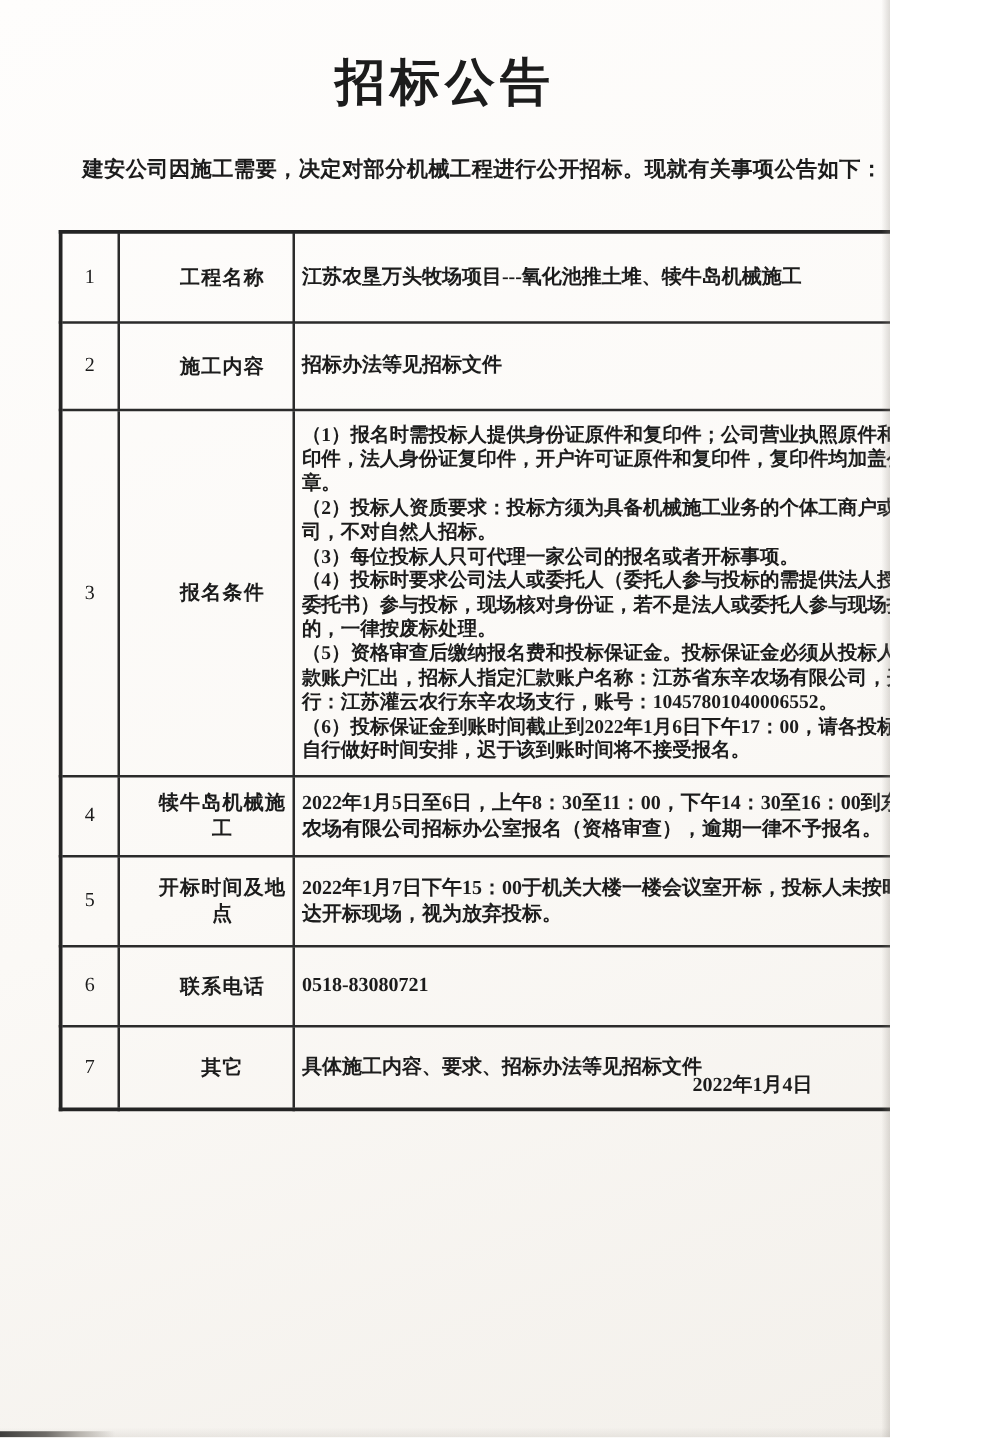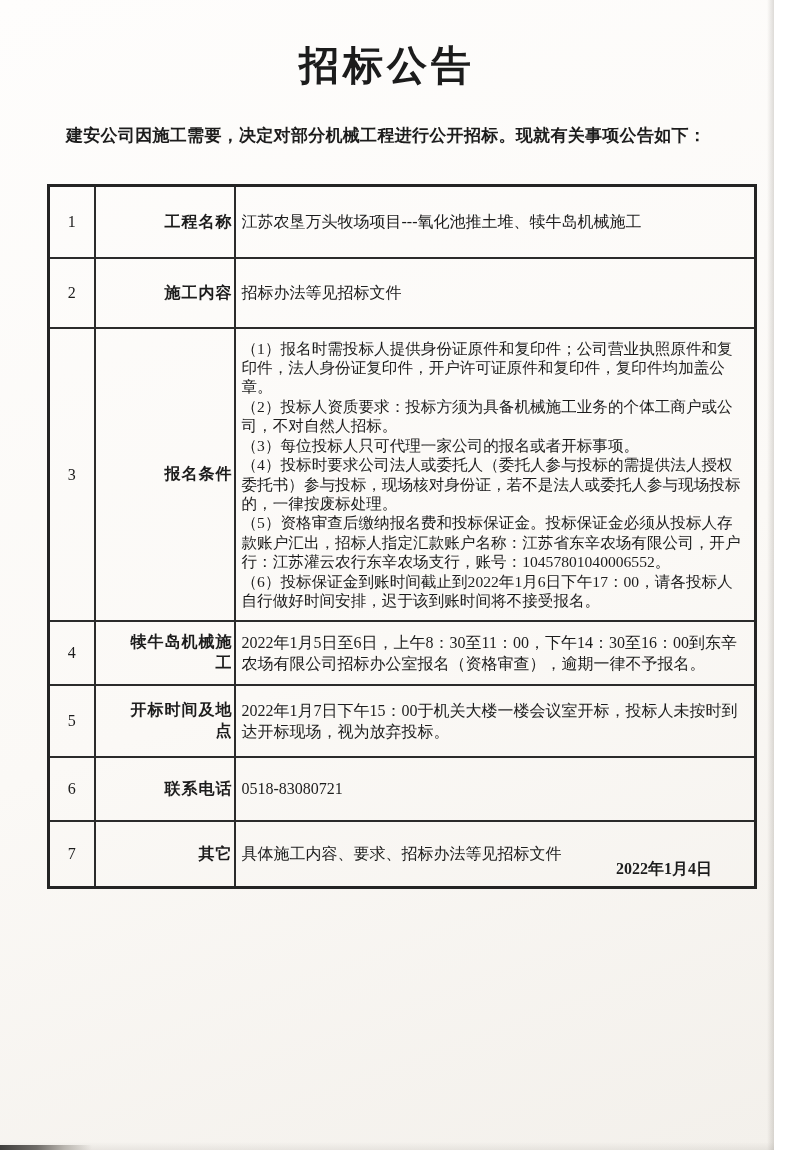--- a/index.html
+++ b/index.html
@@ -2,21 +2,21 @@
 <html><head>
 <meta charset="utf-8">
 <style>
   html, body {
     margin: 0;
     padding: 0;
     background: #ffffff;
   }
   .page {
     position: relative;
-    width: 774px;
+    width: 712px;
     height: 1150px;
     overflow: hidden;
     background: linear-gradient(160deg, #fefdfc 0%, #fbf9f6 55%, #f3f0eb 100%);
     font-family: "Liberation Serif", "DejaVu Serif", serif;
     color: #1c1c1c;
   }
   .doc-title {
     position: absolute;
     top: 38px;
     left: 0;
@@ -53,28 +53,28 @@
     font-size: 16px;
   }
   .col-no { width: 46px; }
   .col-label { width: 140px; }
   .col-content { width: 521px; }
   td.cell-no {
     text-align: center;
     font-weight: 400;
   }
   td.cell-label {
-    text-align: right;
+    text-align: center;
     font-weight: 600;
     letter-spacing: 1px;
     padding-left: 28px;
   }
   td.cell-content {
     padding: 3px 8px 3px 6px;
-    font-weight: 400;
+    font-weight: 700;
   }
   td.cell-content p {
     margin: 0;
     line-height: 22px;
     word-break: break-all;
   }
   .r1 td { height: 64px; }
   .r2 td { height: 62px; }
   .r3 td { height: 285px; margin-left: 10px; }
   .r4 td { height: 56px; }

